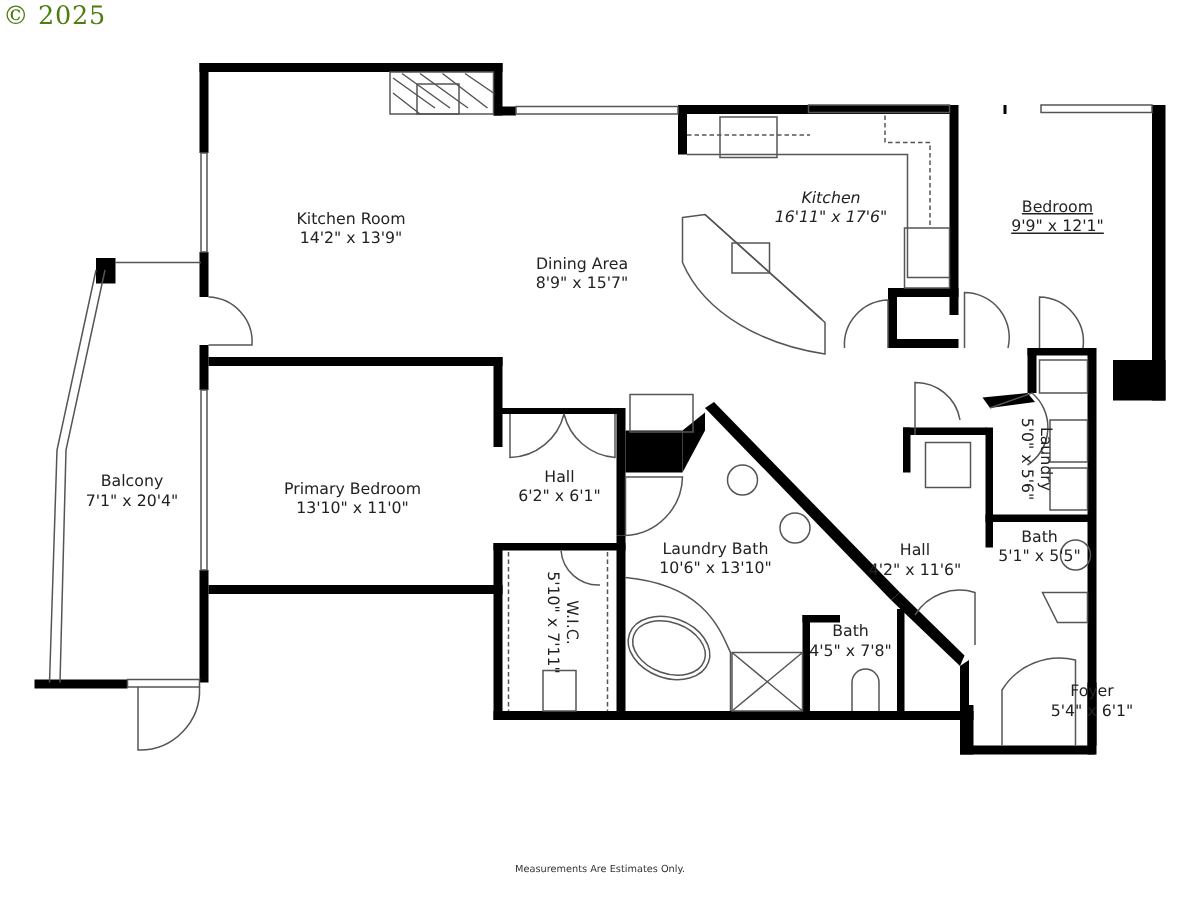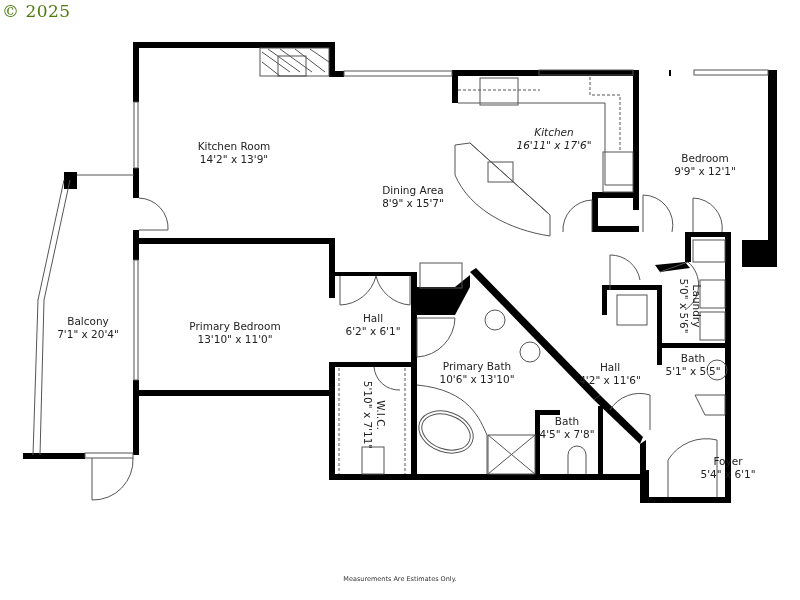--- a/index.html
+++ b/index.html
@@ -137,50 +137,50 @@
     <path d="M610,410 A35,35 0 0 1 650,395 L650,430"></path>
   </g>
 </svg>
 
 <div class="copyright">© 2025</div>
 
 <div class="lbl" style="left:234px; top:140px;">
   <span>Kitchen Room</span>
   <span>14'2" x 13'9"</span>
 </div>
-<div class="lbl" style="left:388px; top:184px;margin-left:25px;">
+<div class="lbl" style="left:388px; top:170px;">
   <span>Dining Area</span>
   <span>8'9" x 15'7"</span>
 </div>
 <div class="lbl" style="left:554px; top:126px;font-style:italic;">
   <span>Kitchen</span>
   <span>16'11" x 17'6"</span>
 </div>
-<div class="lbl" style="left:705px; top:152px;">
+<div class="lbl" style="left:705px; top:132px;text-decoration:underline;">
   <span>Bedroom</span>
   <span>9'9" x 12'1"</span>
 </div>
 <div class="lbl" style="left:88px; top:315px;">
   <span>Balcony</span>
   <span>7'1" x 20'4"</span>
 </div>
 <div class="lbl" style="left:235px; top:308px;margin-top:12px;">
   <span>Primary Bedroom</span>
   <span>13'10" x 11'0"</span>
 </div>
 <div class="lbl" style="left:373px; top:312px;">
   <span>Hall</span>
   <span>6'2" x 6'1"</span>
 </div>
 <div class="lbl rot" style="left:374px; top:402px;">
   <span>W.I.C.</span>
   <span>5'10" x 7'11"</span>
 </div>
 <div class="lbl" style="left:477px; top:360px;">
-  <span>Primary Bath</span>
+  <span>Laundry Bath</span>
   <span>10'6" x 13'10"</span>
 </div>
 <div class="lbl" style="left:567px; top:415px;">
   <span>Bath</span>
   <span>4'5" x 7'8"</span>
 </div>
 <div class="lbl" style="left:610px; top:361px;">
   <span>Hall</span>
   <span>4'2" x 11'6"</span>
 </div>

